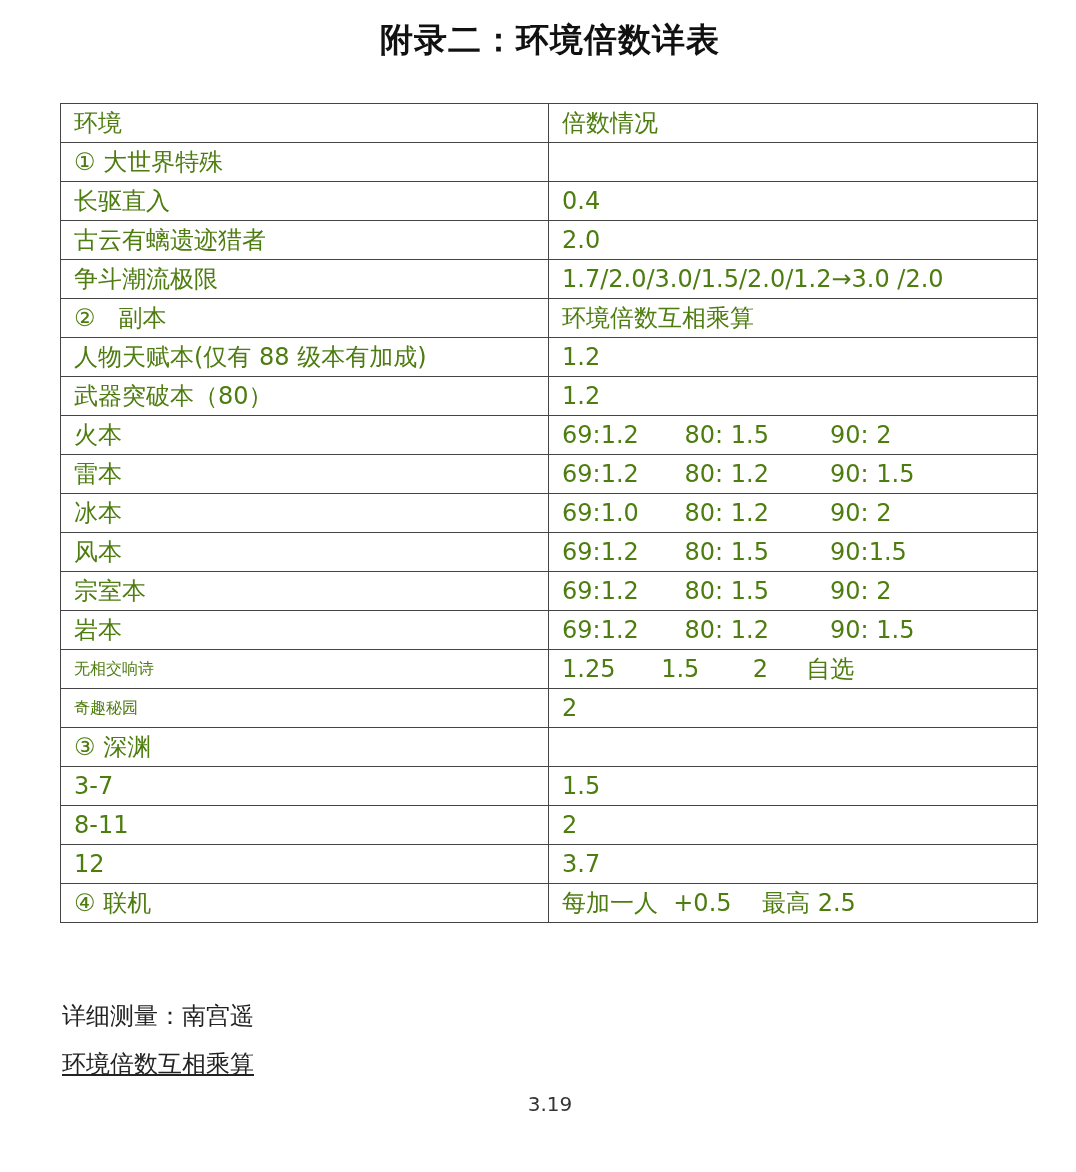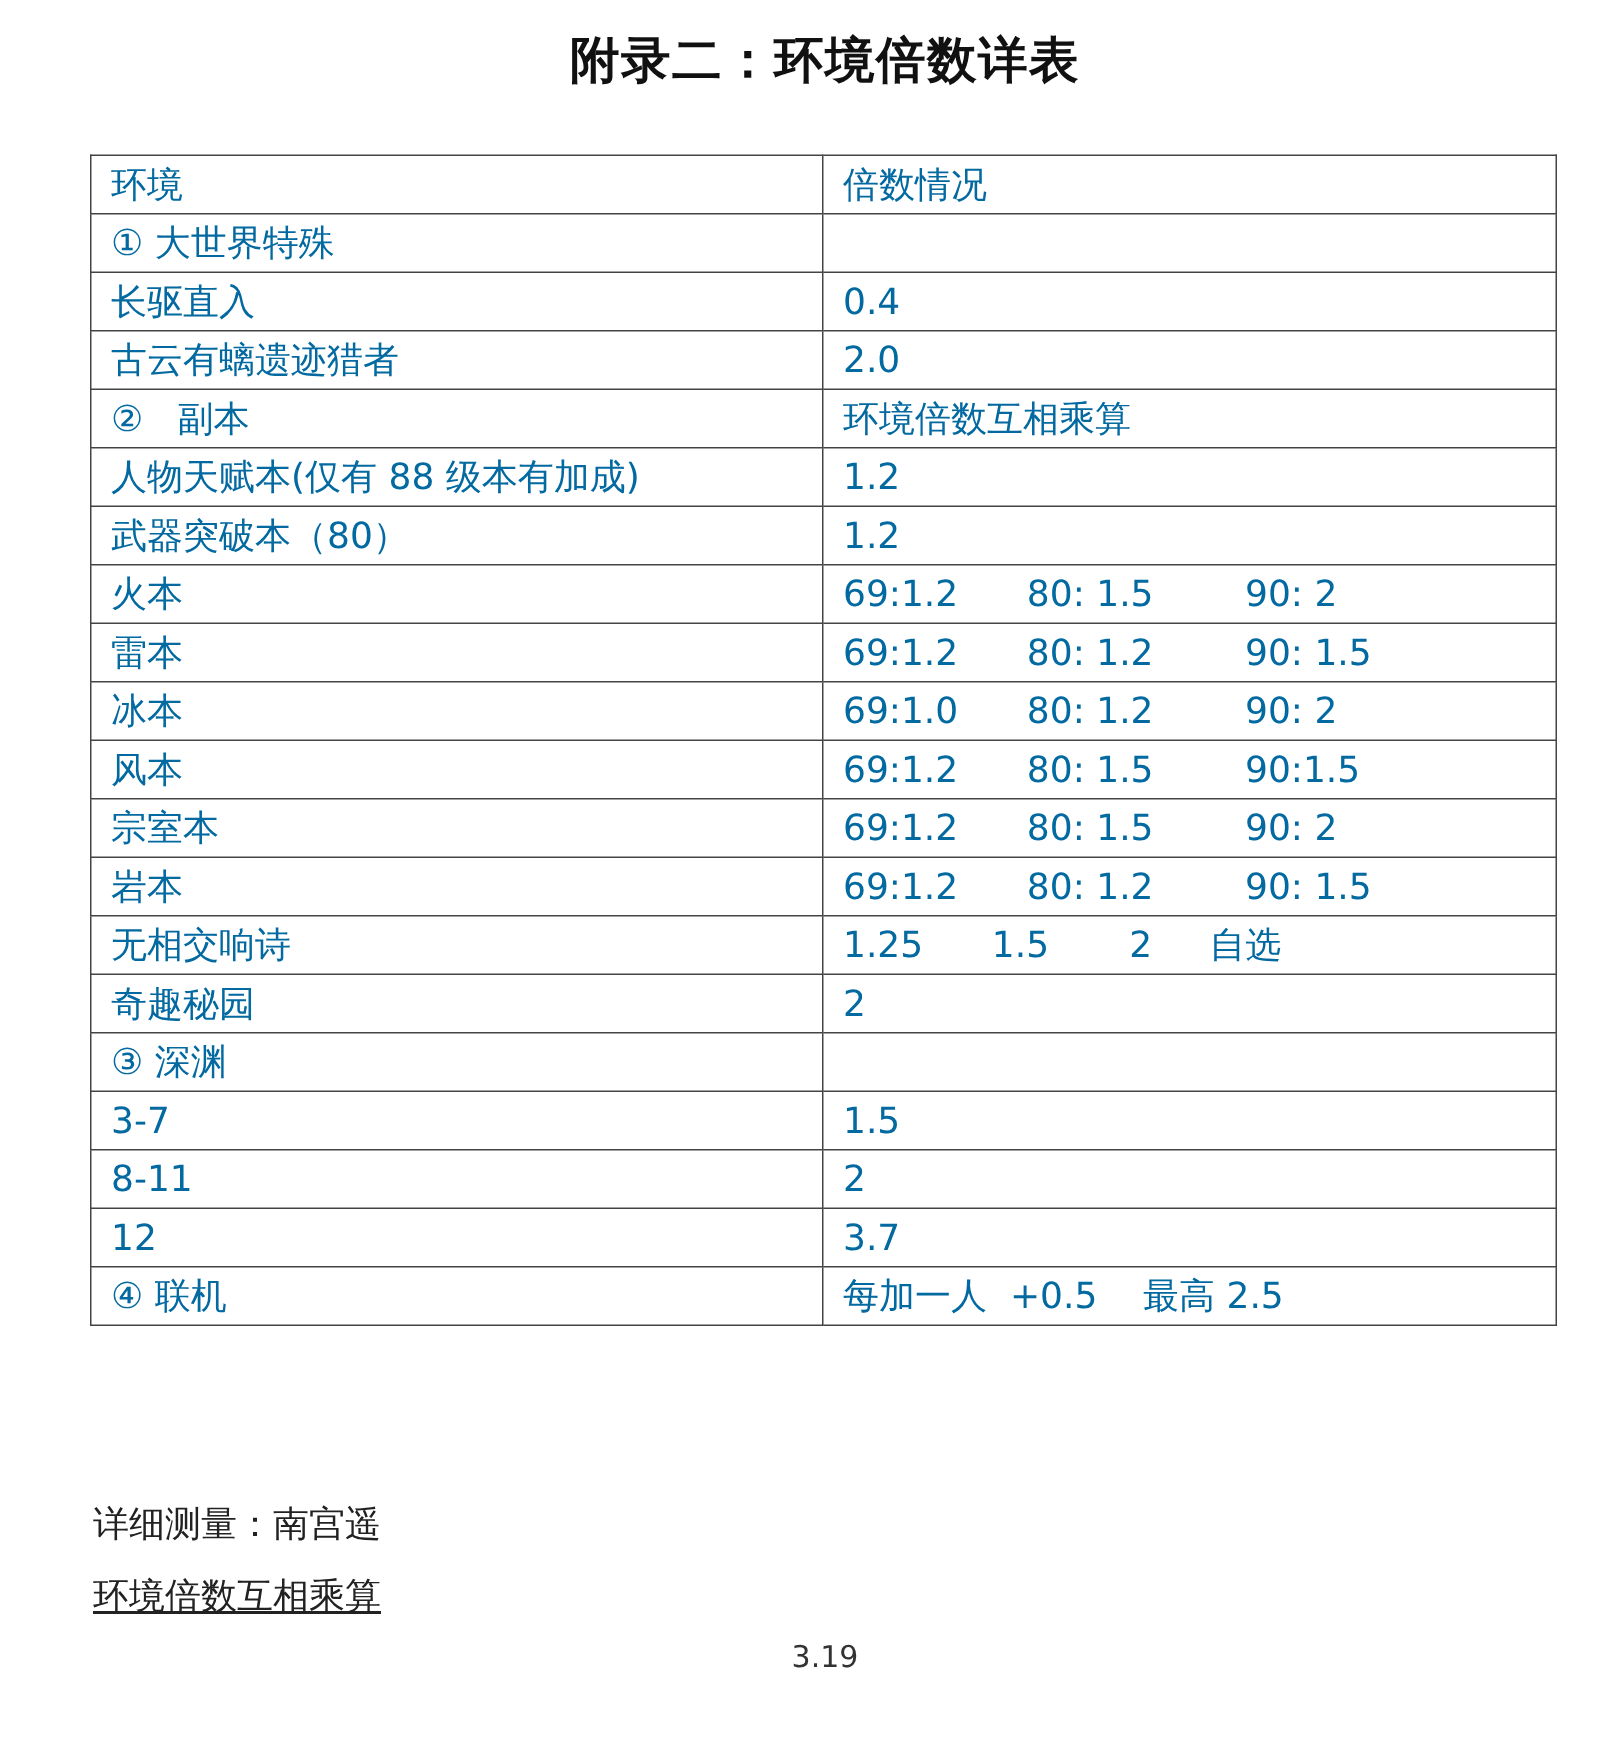--- a/index.html
+++ b/index.html
@@ -36,26 +36,26 @@
   }
   table.env-table td {
     border: 1.5px solid #444;
     height: 38px;
     padding: 0 0 0 13px;
     font-size: 24px;
     line-height: 38px;
     white-space: pre;
     overflow: hidden;
     vertical-align: middle;
-    color: #0369a1;
+    color: #4d7c0f;
   }
   table.env-table td.col-env { width: 474px; }
   table.env-table td.col-val { }
   table.env-table td.bold { font-weight: normal; }
-  table.env-table td.small { font-size: 24px; }
+  table.env-table td.small { font-size: 16px; }
   .footnote {
     position: absolute;
     left: 62px;
     font-size: 24px;
     color: #222;
     white-space: pre;
   }
   .page-num {
     position: absolute;
     left: 0;
@@ -81,20 +81,24 @@
         <td class="col-env bold">① 大世界特殊</td>
         <td class="col-val"></td>
       </tr>
     <tr>
         <td class="col-env">长驱直入</td>
         <td class="col-val">0.4</td>
       </tr>
     <tr>
         <td class="col-env">古云有螭遗迹猎者</td>
         <td class="col-val">2.0</td>
+      </tr>
+    <tr>
+        <td class="col-env">争斗潮流极限</td>
+        <td class="col-val">1.7/2.0/3.0/1.5/2.0/1.2→3.0 /2.0</td>
       </tr>
     <tr>
         <td class="col-env bold">②   副本</td>
         <td class="col-val">环境倍数互相乘算</td>
       </tr>
     <tr>
         <td class="col-env">人物天赋本(仅有 88 级本有加成)</td>
         <td class="col-val">1.2</td>
       </tr>
     <tr>

